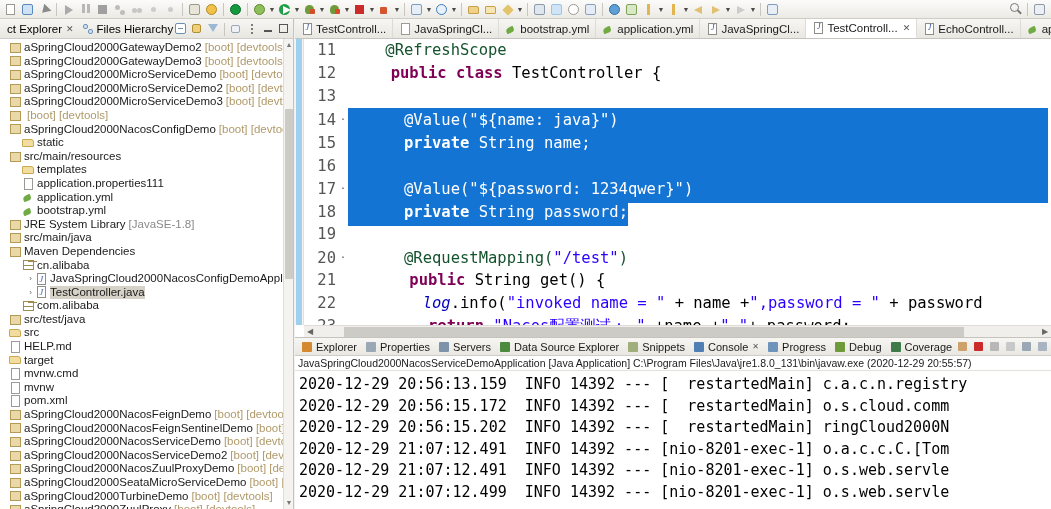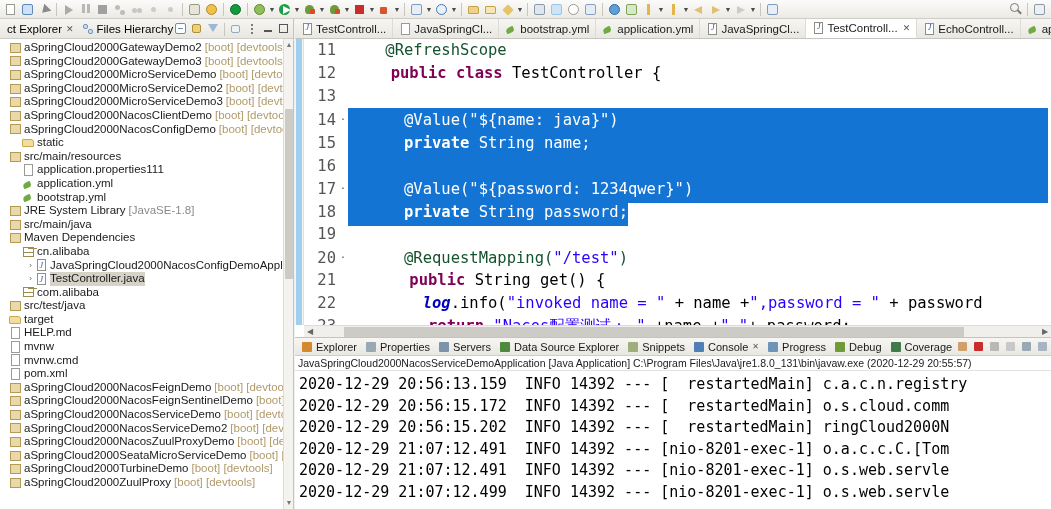--- a/index.html
+++ b/index.html
@@ -153,21 +153,21 @@
   }
   .fold {
     display:inline-block; width: 10px; text-align:center; color:#555;
     font-size: 10px; vertical-align: 2px;
   }
   .ctxt { display: inline; }
   .hl-line { background: #1474d4; color: #fff; }
   .kw { color: #7f0055; font-weight: bold; padding-left: 24px; }
   .str { color: #2a00ff; }
   .ann { color: #14532d; }
-  .fld { color: #0000c0; font-weight: bold; font-style: italic; }
+  .fld { color: #0000c0; font-weight: normal; font-style: italic; }
   .plain { color: #000; }
   .h-w { color: #fff; }
   .h-b { color: #fff; font-weight: bold; }
   .ed-hscroll {
     position: absolute; left: 9px; right: 0; bottom: 0; height: 12px;
     background: #f0efec; border-top: 1px solid #dedcd6;
   }
   .ed-hthumb { position: absolute; left: 40px; top: 1px; height: 10px; width: 620px; background: #cdcbc5; }
   .hs-l, .hs-r { position: absolute; top:0; width: 12px; height: 12px; font-size: 8px; color:#666; text-align:center; line-height:12px;}
   .hs-l { left: 0; } .hs-r { right: 0; }
@@ -526,21 +526,20 @@
           </span>
           <span class="tl">aSpringCloud2000MicroServiceDemo3</span>
           <span class="dim">[boot] [devtools]</span>
         </div>
         <div class="trow">
           <span style="width:0px;flex:none"></span>
           <span class="exp"></span>
           <span class="ti">
             <i class="ti-pkgf"></i>
           </span>
-          <span class="tl">aSpringCloud2000NacosClientDemo</span>
           <span class="dim">[boot] [devtools]</span>
         </div>
         <div class="trow">
           <span style="width:0px;flex:none"></span>
           <span class="exp"></span>
           <span class="ti">
             <i class="ti-pkgf"></i>
           </span>
           <span class="tl">aSpringCloud2000NacosConfigDemo</span>
           <span class="dim">[boot] [devtools]</span>
@@ -553,20 +552,28 @@
           </span>
           <span class="tl">static</span>
         </div>
         <div class="trow">
           <span style="width:0px;flex:none"></span>
           <span class="exp"></span>
           <span class="ti">
             <i class="ti-pkgf"></i>
           </span>
           <span class="tl">src/main/resources</span>
+        </div>
+        <div class="trow">
+          <span style="width:13px;flex:none"></span>
+          <span class="exp"></span>
+          <span class="ti">
+            <i class="ti-folder"></i>
+          </span>
+          <span class="tl">templates</span>
         </div>
         <div class="trow">
           <span style="width:13px;flex:none"></span>
           <span class="exp"></span>
           <span class="ti">
             <i class="ti-prop"></i>
           </span>
           <span class="tl">application.properties111</span>
         </div>
         <div class="trow">
@@ -649,45 +656,53 @@
             <i class="ti-pkgf"></i>
           </span>
           <span class="tl">src/test/java</span>
         </div>
         <div class="trow">
           <span style="width:0px;flex:none"></span>
           <span class="exp"></span>
           <span class="ti">
             <i class="ti-folder"></i>
           </span>
+          <span class="tl">src</span>
+        </div>
+        <div class="trow">
+          <span style="width:0px;flex:none"></span>
+          <span class="exp"></span>
+          <span class="ti">
+            <i class="ti-prop"></i>
+          </span>
+          <span class="tl">HELP.md</span>
+        </div>
+        <div class="trow">
+          <span style="width:0px;flex:none"></span>
+          <span class="exp"></span>
+          <span class="ti">
+            <i class="ti-folder"></i>
+          </span>
           <span class="tl">target</span>
         </div>
         <div class="trow">
           <span style="width:0px;flex:none"></span>
           <span class="exp"></span>
           <span class="ti">
             <i class="ti-prop"></i>
           </span>
-          <span class="tl">HELP.md</span>
+          <span class="tl">mvnw.cmd</span>
         </div>
         <div class="trow">
           <span style="width:0px;flex:none"></span>
           <span class="exp"></span>
           <span class="ti">
             <i class="ti-prop"></i>
           </span>
           <span class="tl">mvnw</span>
-        </div>
-        <div class="trow">
-          <span style="width:0px;flex:none"></span>
-          <span class="exp"></span>
-          <span class="ti">
-            <i class="ti-prop"></i>
-          </span>
-          <span class="tl">mvnw.cmd</span>
         </div>
         <div class="trow">
           <span style="width:0px;flex:none"></span>
           <span class="exp"></span>
           <span class="ti">
             <i class="ti-prop"></i>
           </span>
           <span class="tl">pom.xml</span>
         </div>
         <div class="trow">

